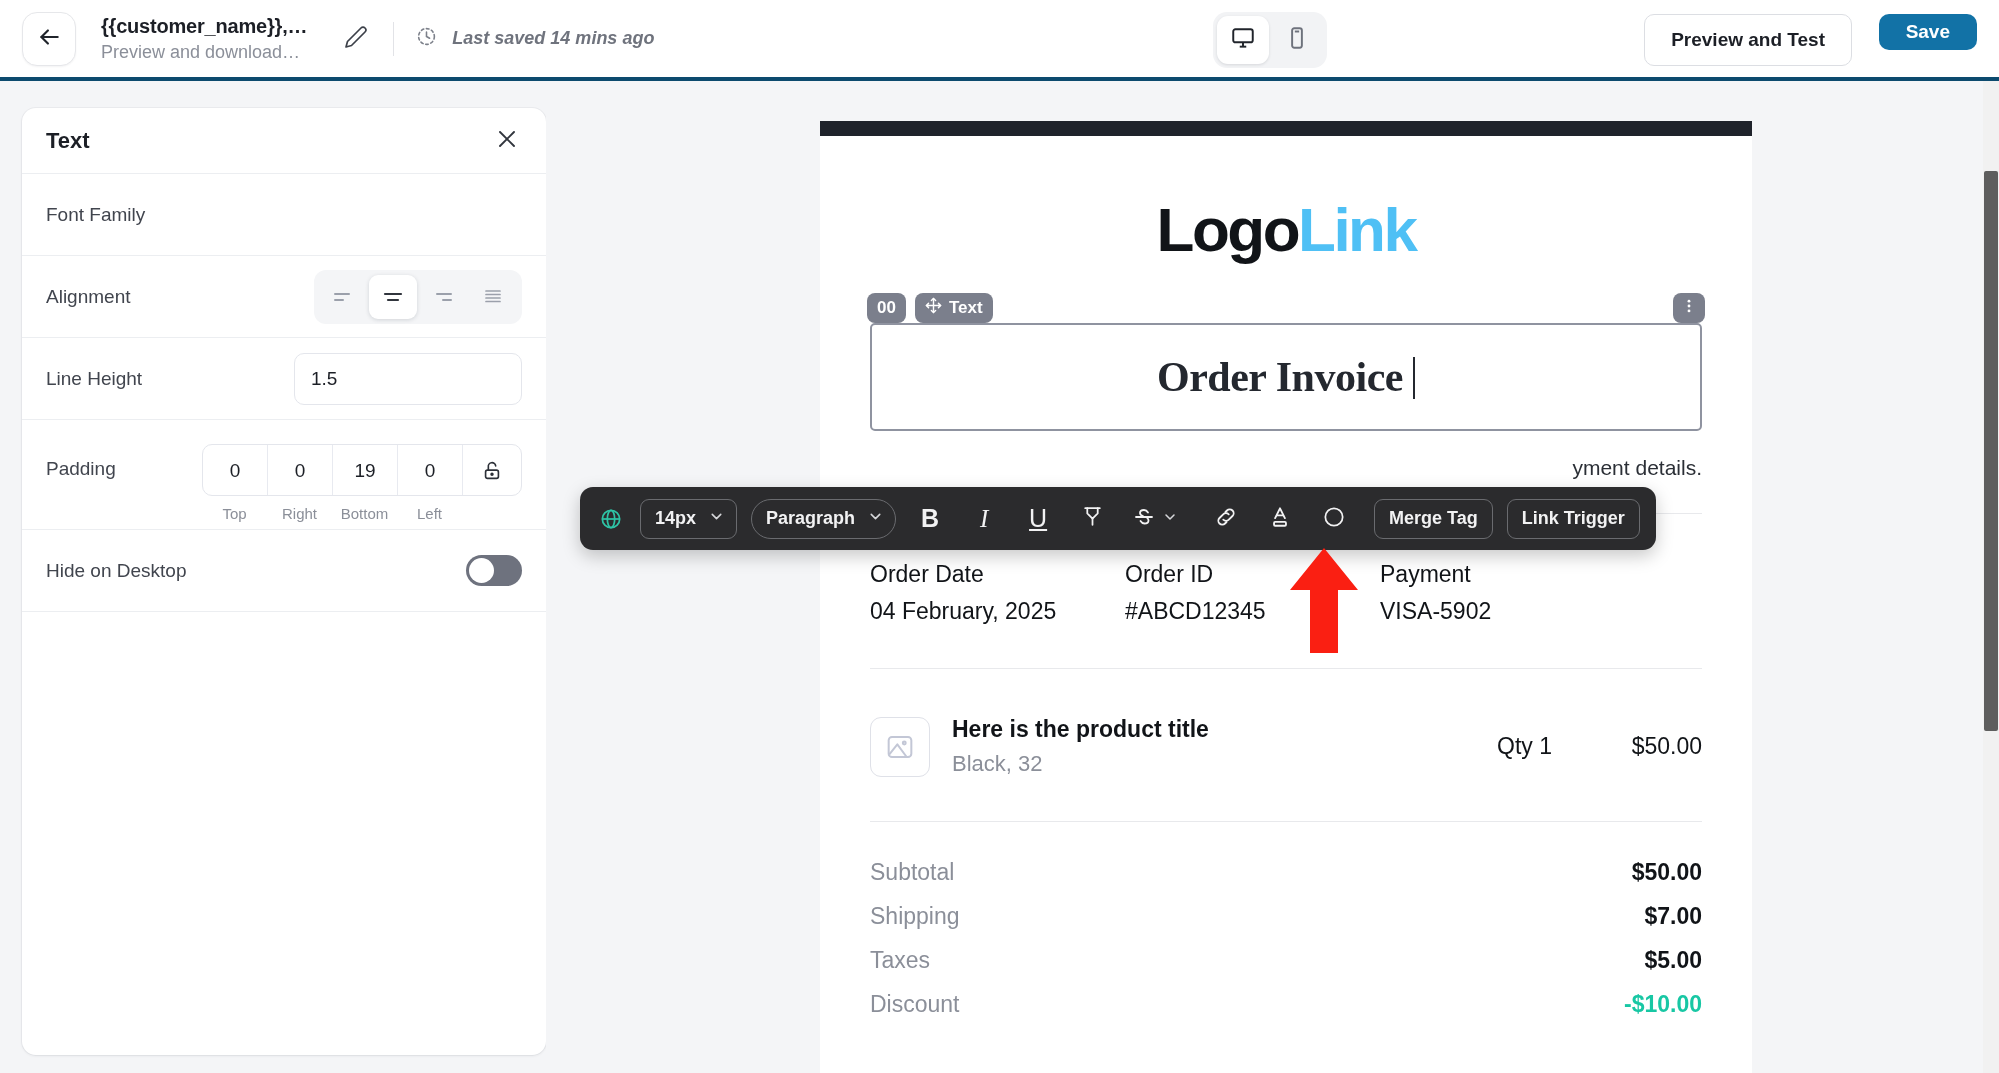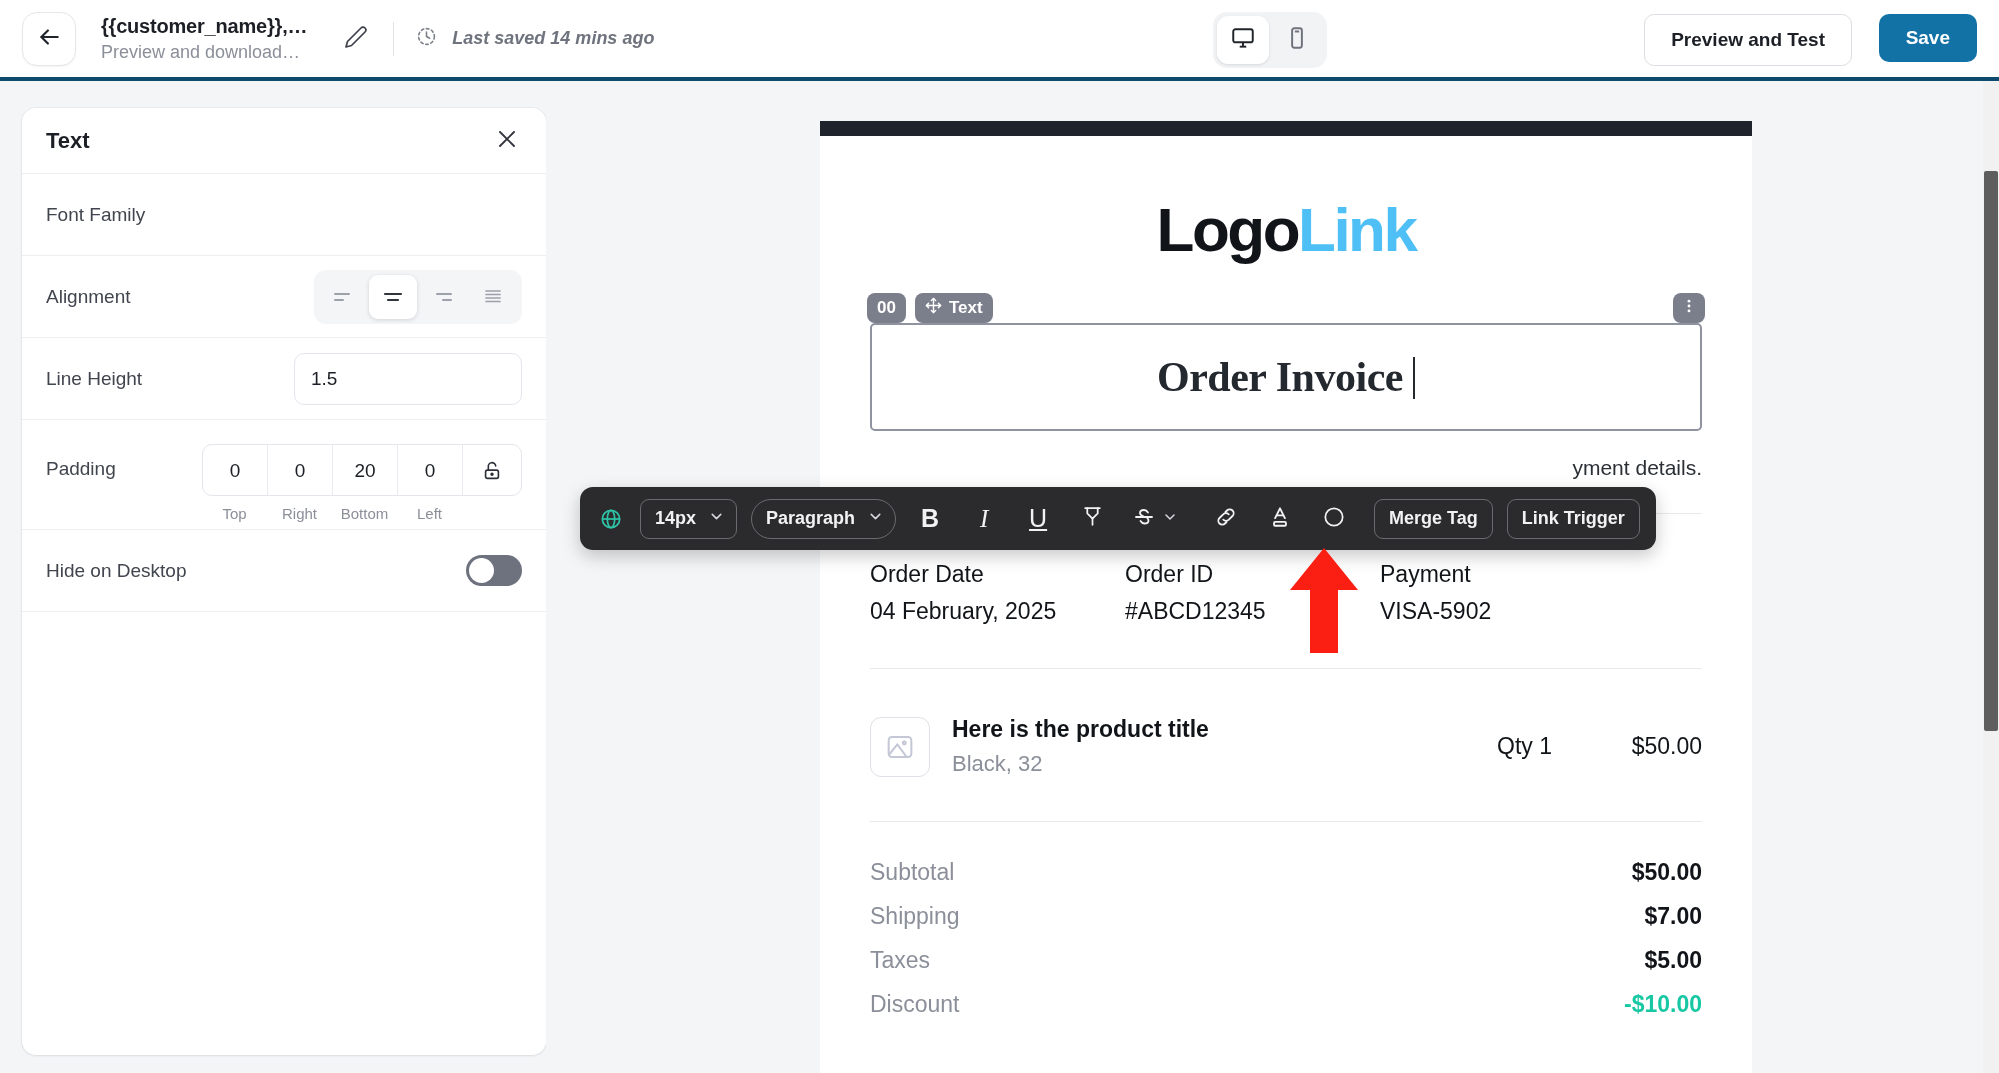--- a/index.html
+++ b/index.html
@@ -44,21 +44,21 @@
 
   #preview-btn {
     position: absolute; right: 147px; top: 14px;
     height: 52px; padding: 0 26px; background: #fff;
     border: 1px solid #dcdee3; border-radius: 10px;
     font-size: 19px; font-weight: 700; color: #1c1f26; cursor: pointer;
     display: flex; align-items: center;
   }
   #save-btn {
     position: absolute; right: 22px; top: 14px;
-    height: 48px; padding: 16px 27px; background: #1272a6; border: none; border-radius: 10px;
+    height: 36px; padding: 16px 27px; background: #1272a6; border: none; border-radius: 10px;
     font-size: 19px; font-weight: 700; color: #fff; cursor: pointer;
     display: flex; align-items: center;
   }
 
   
   #panel {
     position: absolute; left: 22px; top: 108px; width: 524px; height: 947px;
     background: #fff; border-radius: 14px;
     box-shadow: 0 1px 3px rgba(16,24,40,.07), 0 0 0 1px rgba(16,24,40,.04);
     overflow: hidden;
@@ -356,21 +356,21 @@
       <div id="lineheight-input">1.5</div>
     </div>
   </div>
 
   <div class="row" id="padding-row">
     <div class="row-label" style="margin-top:14px">Padding</div>
     <div id="padding-wrap">
       <div id="padding-box">
         <div class="pad-cell">0</div>
         <div class="pad-cell">0</div>
-        <div class="pad-cell">20</div>
+        <div class="pad-cell">19</div>
         <div class="pad-cell">0</div>
         <div id="pad-lock">
           <svg width="22" height="22" viewBox="0 0 24 24" fill="none" stroke="#2c3038" stroke-width="1.8" stroke-linecap="round" stroke-linejoin="round">
             <rect x="5" y="11" width="14" height="9" rx="2"></rect>
             <path d="M8 11V7.5A4 4 0 0 1 16 6.4"></path>
             <circle cx="12" cy="15.5" r="1" fill="#2c3038"></circle>
           </svg>
         </div>
       </div>
       <div id="padding-labels">

